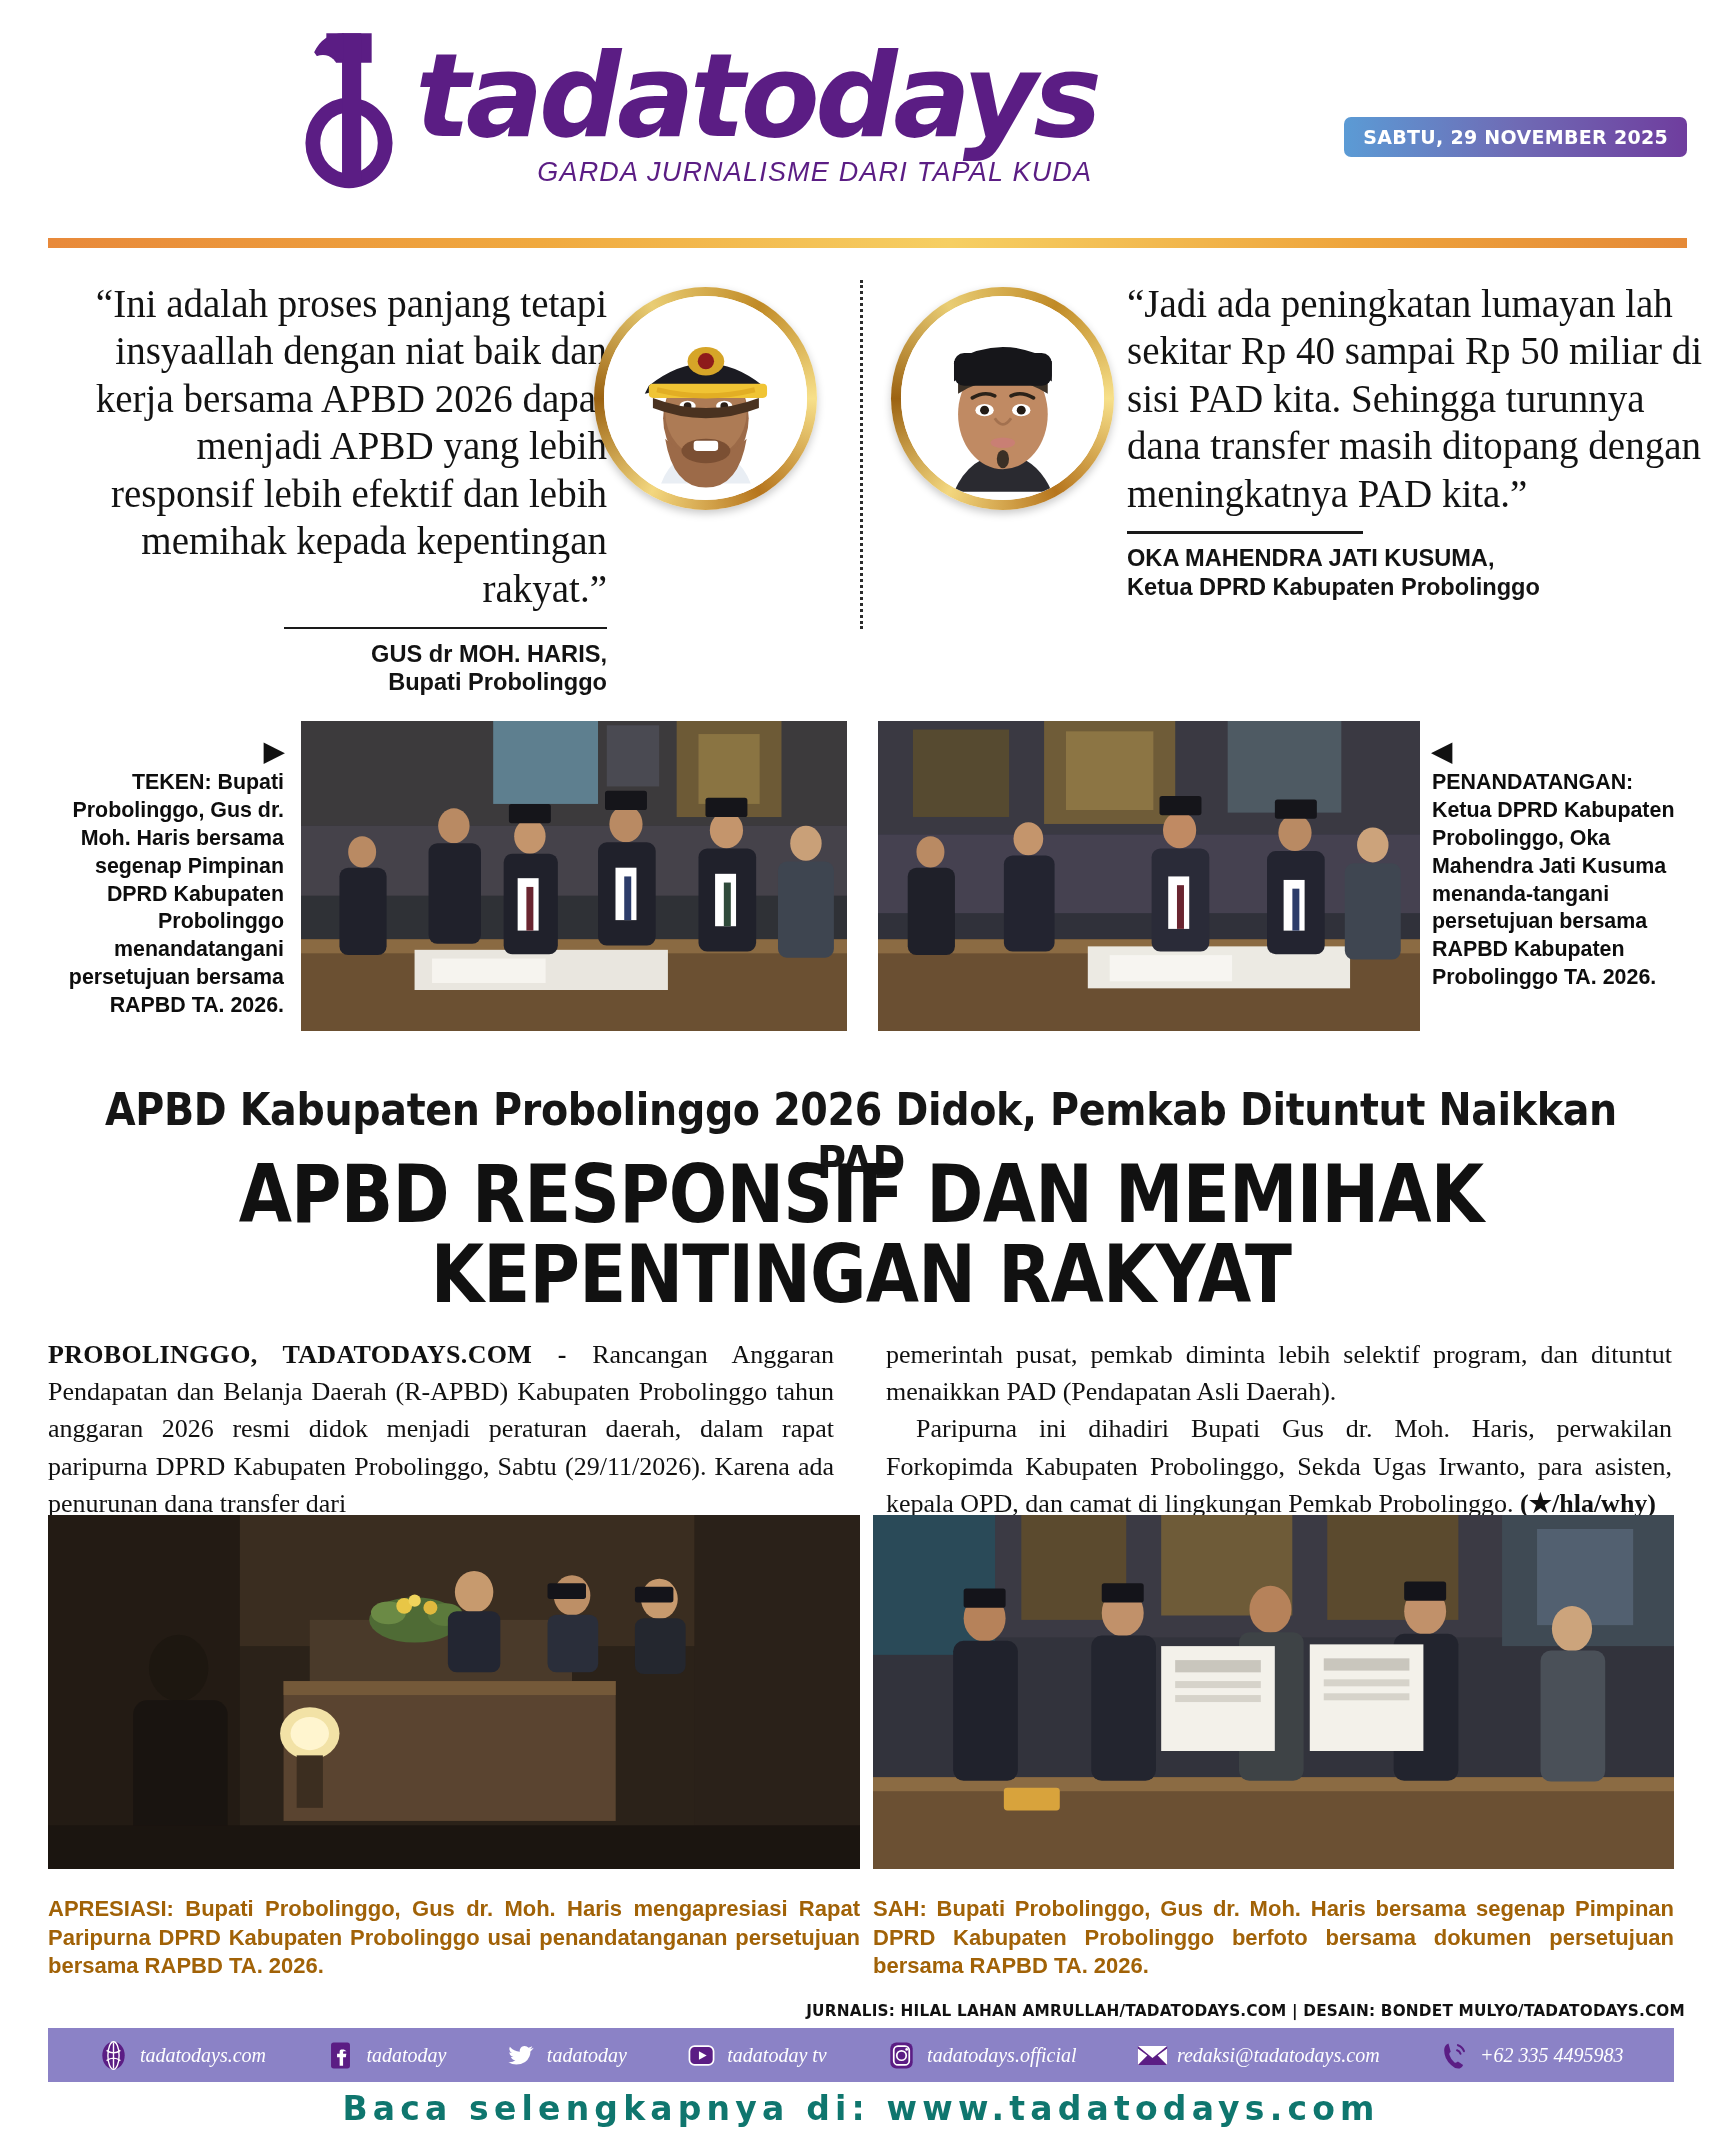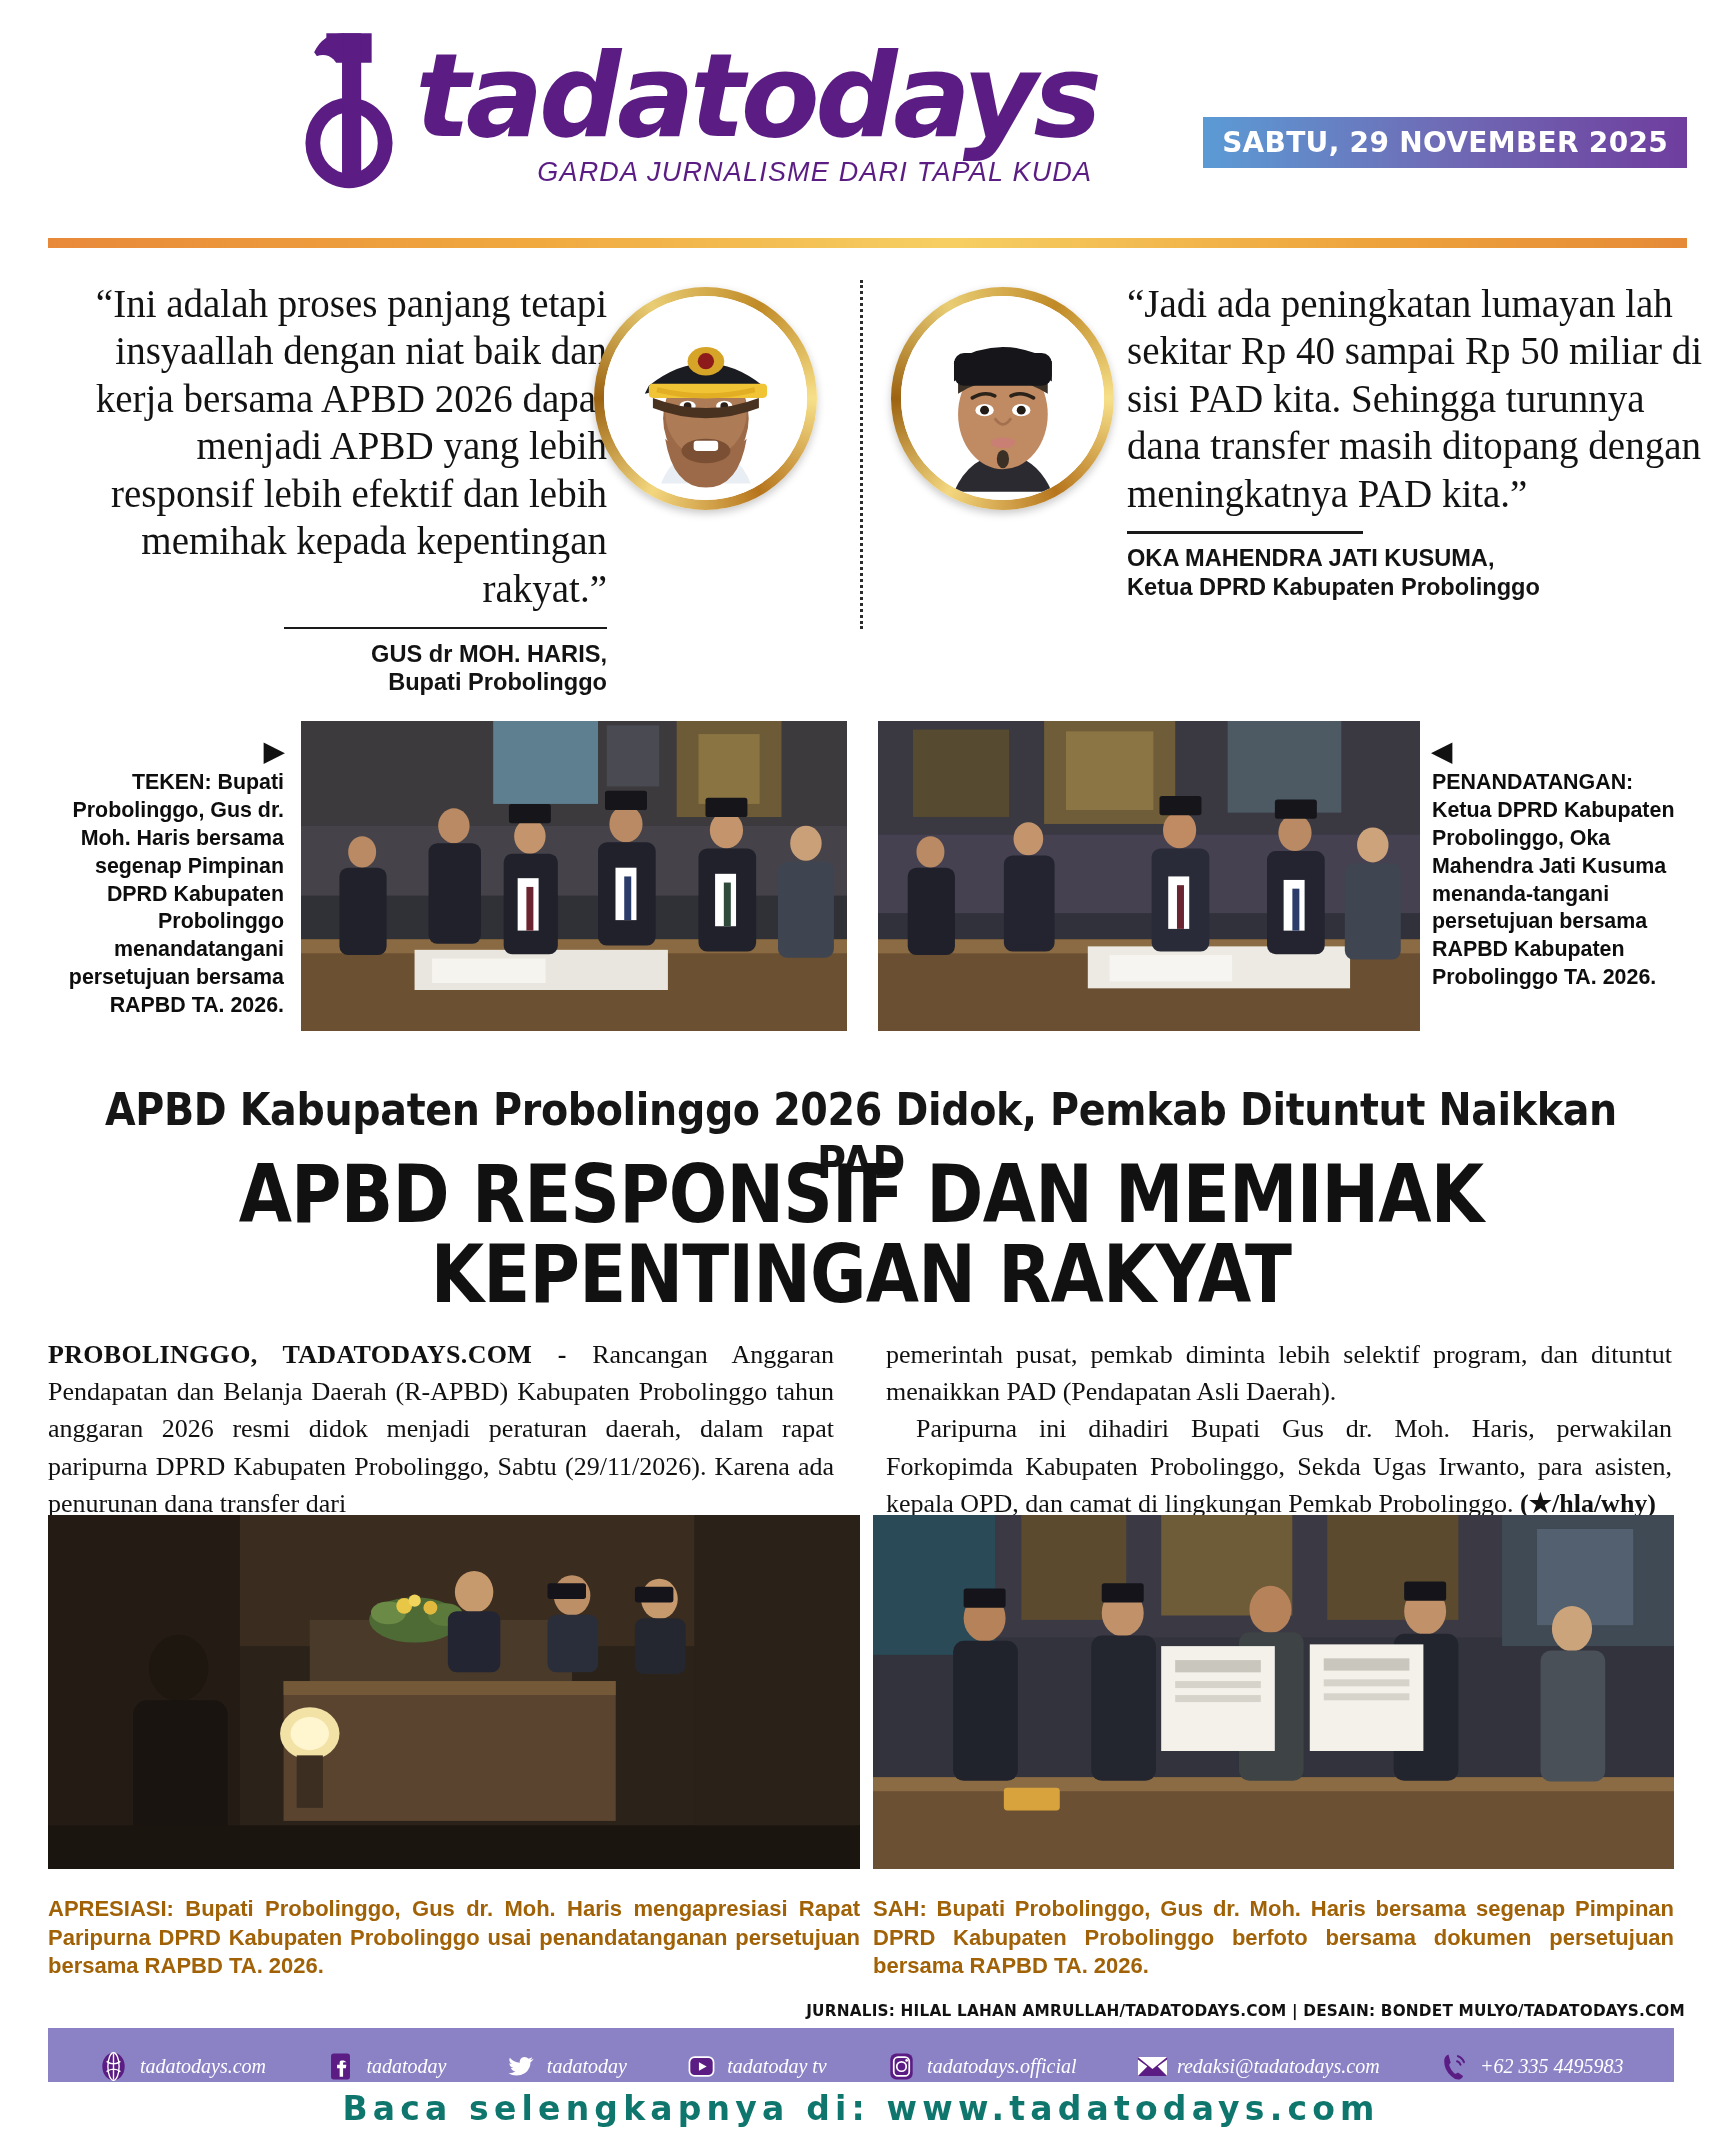--- a/index.html
+++ b/index.html
@@ -28,24 +28,25 @@
   .logo-tag {
     font-family: "Liberation Sans", sans-serif;
     font-weight: 400; font-style: italic;
     font-size: 27px; color: #5b1d84;
     letter-spacing: 1.2px; text-align: right;
     margin-top: 6px; padding-right: 5.2px;
   }
   .date-badge {
     position: absolute; right: 35px; top: 117px;
     background: linear-gradient(90deg, #5b9bd5 0%, #6f6bb5 50%, #6f3d9e 100%);
-    color: #fff; font-weight: 700; font-size: 28px;
+    color: #fff; font-weight: 700; font-size: 19px;
     letter-spacing: 0.3px;
     padding: 8.7px 19px 9.6px 19px;
     font-family: "DejaVu Sans", sans-serif;
+    border-radius: 7px;
   }
   .rule-orange {
     position: absolute; left: 48px; right: 35px; top: 238px;
     height: 9.6px;
     background: linear-gradient(90deg, #e8893a 0%, #f0a93f 30%, #f6cf63 55%, #eea43c 80%, #e58a38 100%);
   }
 
   
   .quote-band {
     position: absolute; left: 0; top: 262px; width: 1722px; height: 437px;
@@ -154,21 +155,21 @@
   
   .credits {
     position: absolute; right: 37px; top: 2002px;
     font-weight: 700; font-size: 15.3px; color: #111;
     letter-spacing: 0.2px;
     font-family: "DejaVu Sans", sans-serif;
   }
   .footer-bar {
     position: absolute; left: 48px; top: 2028px; width: 1626px; height: 54px;
     background: #8b82c6;
-    display: flex; align-items: flex-end; justify-content: space-around;
+    display: flex; align-items: center; justify-content: space-around;
     padding: 0 21px;
   }
   .fitem { display: flex; align-items: center; gap: 10.5px; }
   .fitem .flabel {
     color: #ffffff; font-family: "Liberation Serif", serif;
     font-style: italic; font-size: 20px;
   }
   .ficon { width: 31px; height: 31px; position: relative; flex: 0 0 auto; }
   .ficon svg { display: block; }
   .footer-cta {

